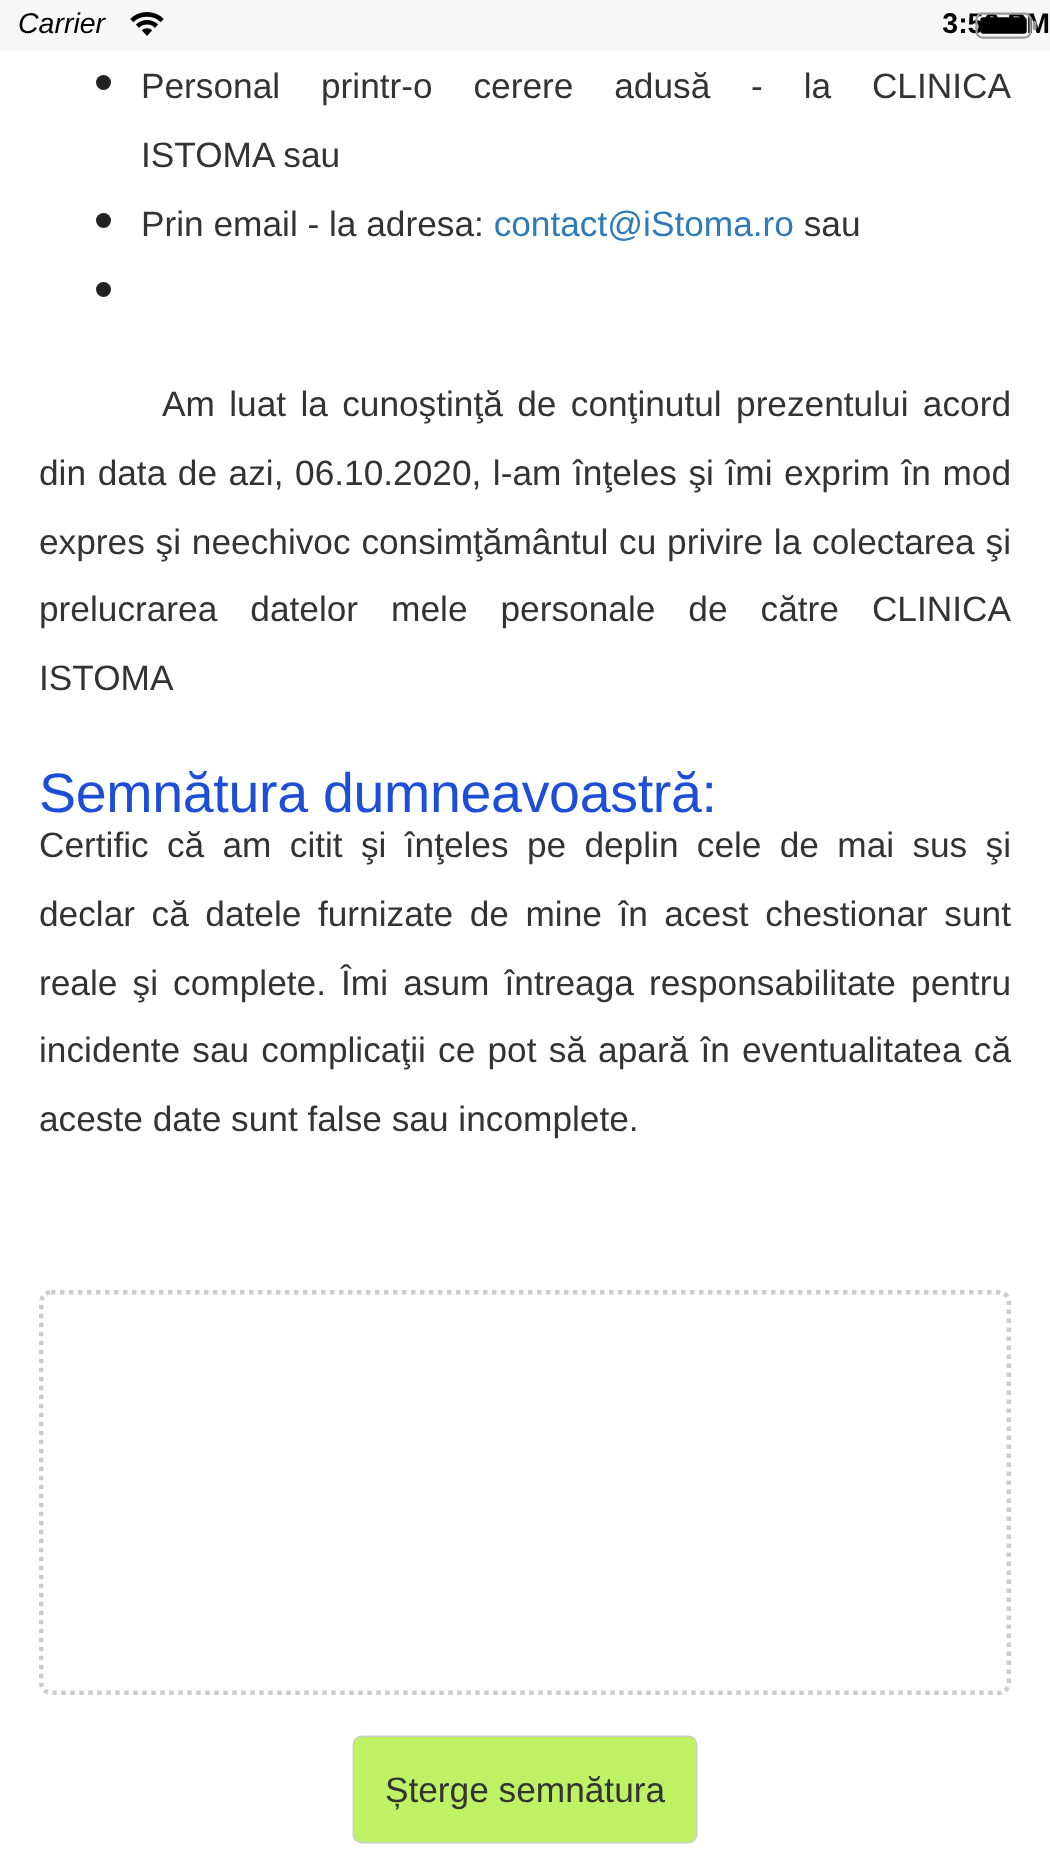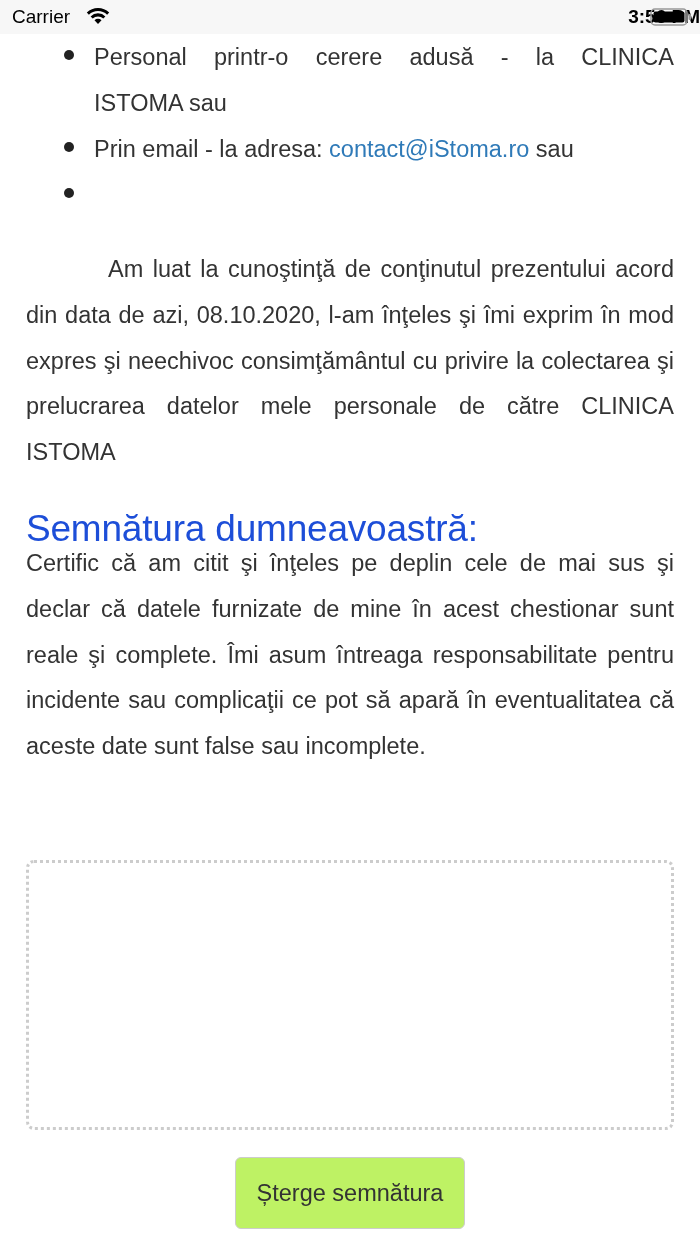--- a/index.html
+++ b/index.html
@@ -3,21 +3,21 @@
   <meta charset="utf-8">
   <style>
     * { box-sizing: border-box; margin: 0; padding: 0; }
     html, body { width: 700px; height: 1244px; background: #ffffff; overflow: hidden; }
     body { font-family: "Liberation Sans", sans-serif; color: #333333; position: relative; }
 
     .status-bar {
       position: absolute; left: 0; top: 0; width: 700px; height: 34px;
       background: #f7f7f7; display: flex; align-items: center; z-index: 2;
     }
-    .status-carrier { position: absolute; left: 12px; top: 6px; font-size: 19px; color: #000; }
+    .status-carrier { position: absolute; left: 12px; top: 6px; font-size: 19px; color: #000; font-style: italic; }
     .wifi-icon { position: absolute; left: 86px; top: 6px; width: 24px; height: 20px; }
     .status-time { position: absolute; left: 0; width: 700px; top: 6px; text-align: right; font-size: 19px; font-weight: bold; color: #000; }
     .battery-icon { position: absolute; left: 650px; top: 8px; width: 42px; height: 18px; }
 
     .content { position: absolute; left: 26px; top: 34px; width: 648px; }
 
     ul.contact-list { list-style: none; position: absolute; left: 0; top: 0; width: 648px; }
     ul.contact-list li {
       position: relative; padding-left: 68px; font-size: 23.5px; line-height: 46px;
       text-align: justify; text-align-last: left;
@@ -82,21 +82,21 @@
     </li>
     <li>
       <span class="bullet"></span>
       <span>Prin email - la adresa: </span><a class="link">contact@iStoma.ro</a><span> sau</span>
     </li>
     <li>
       <span class="bullet"></span>
     </li>
   </ul>
 
-  <p class="para" style="top:213px;"><span class="indent"></span><span>Am luat la cunoştinţă de conţinutul prezentului acord din data de azi, 08.10.2020, l-am înţeles şi îmi exprim în mod expres şi neechivoc consimţământul cu privire la colectarea şi prelucrarea datelor mele personale de către CLINICA ISTOMA</span></p>
+  <p class="para" style="top:213px;"><span class="indent"></span><span>Am luat la cunoştinţă de conţinutul prezentului acord din data de azi, 06.10.2020, l-am înţeles şi îmi exprim în mod expres şi neechivoc consimţământul cu privire la colectarea şi prelucrarea datelor mele personale de către CLINICA ISTOMA</span></p>
 
   <h2 class="heading">Semnătura dumneavoastră:</h2>
 
   <p class="para" style="top:507px;">Certific că am citit şi înţeles pe deplin cele de mai sus şi declar că datele furnizate de mine în acest chestionar sunt reale şi complete. Îmi asum întreaga responsabilitate pentru incidente sau complicaţii ce pot să apară în eventualitatea că aceste date sunt false sau incomplete.</p>
 </div>
 
 <div class="sig-pad"></div>
 
 <button class="clear-btn">Șterge semnătura</button>
 

